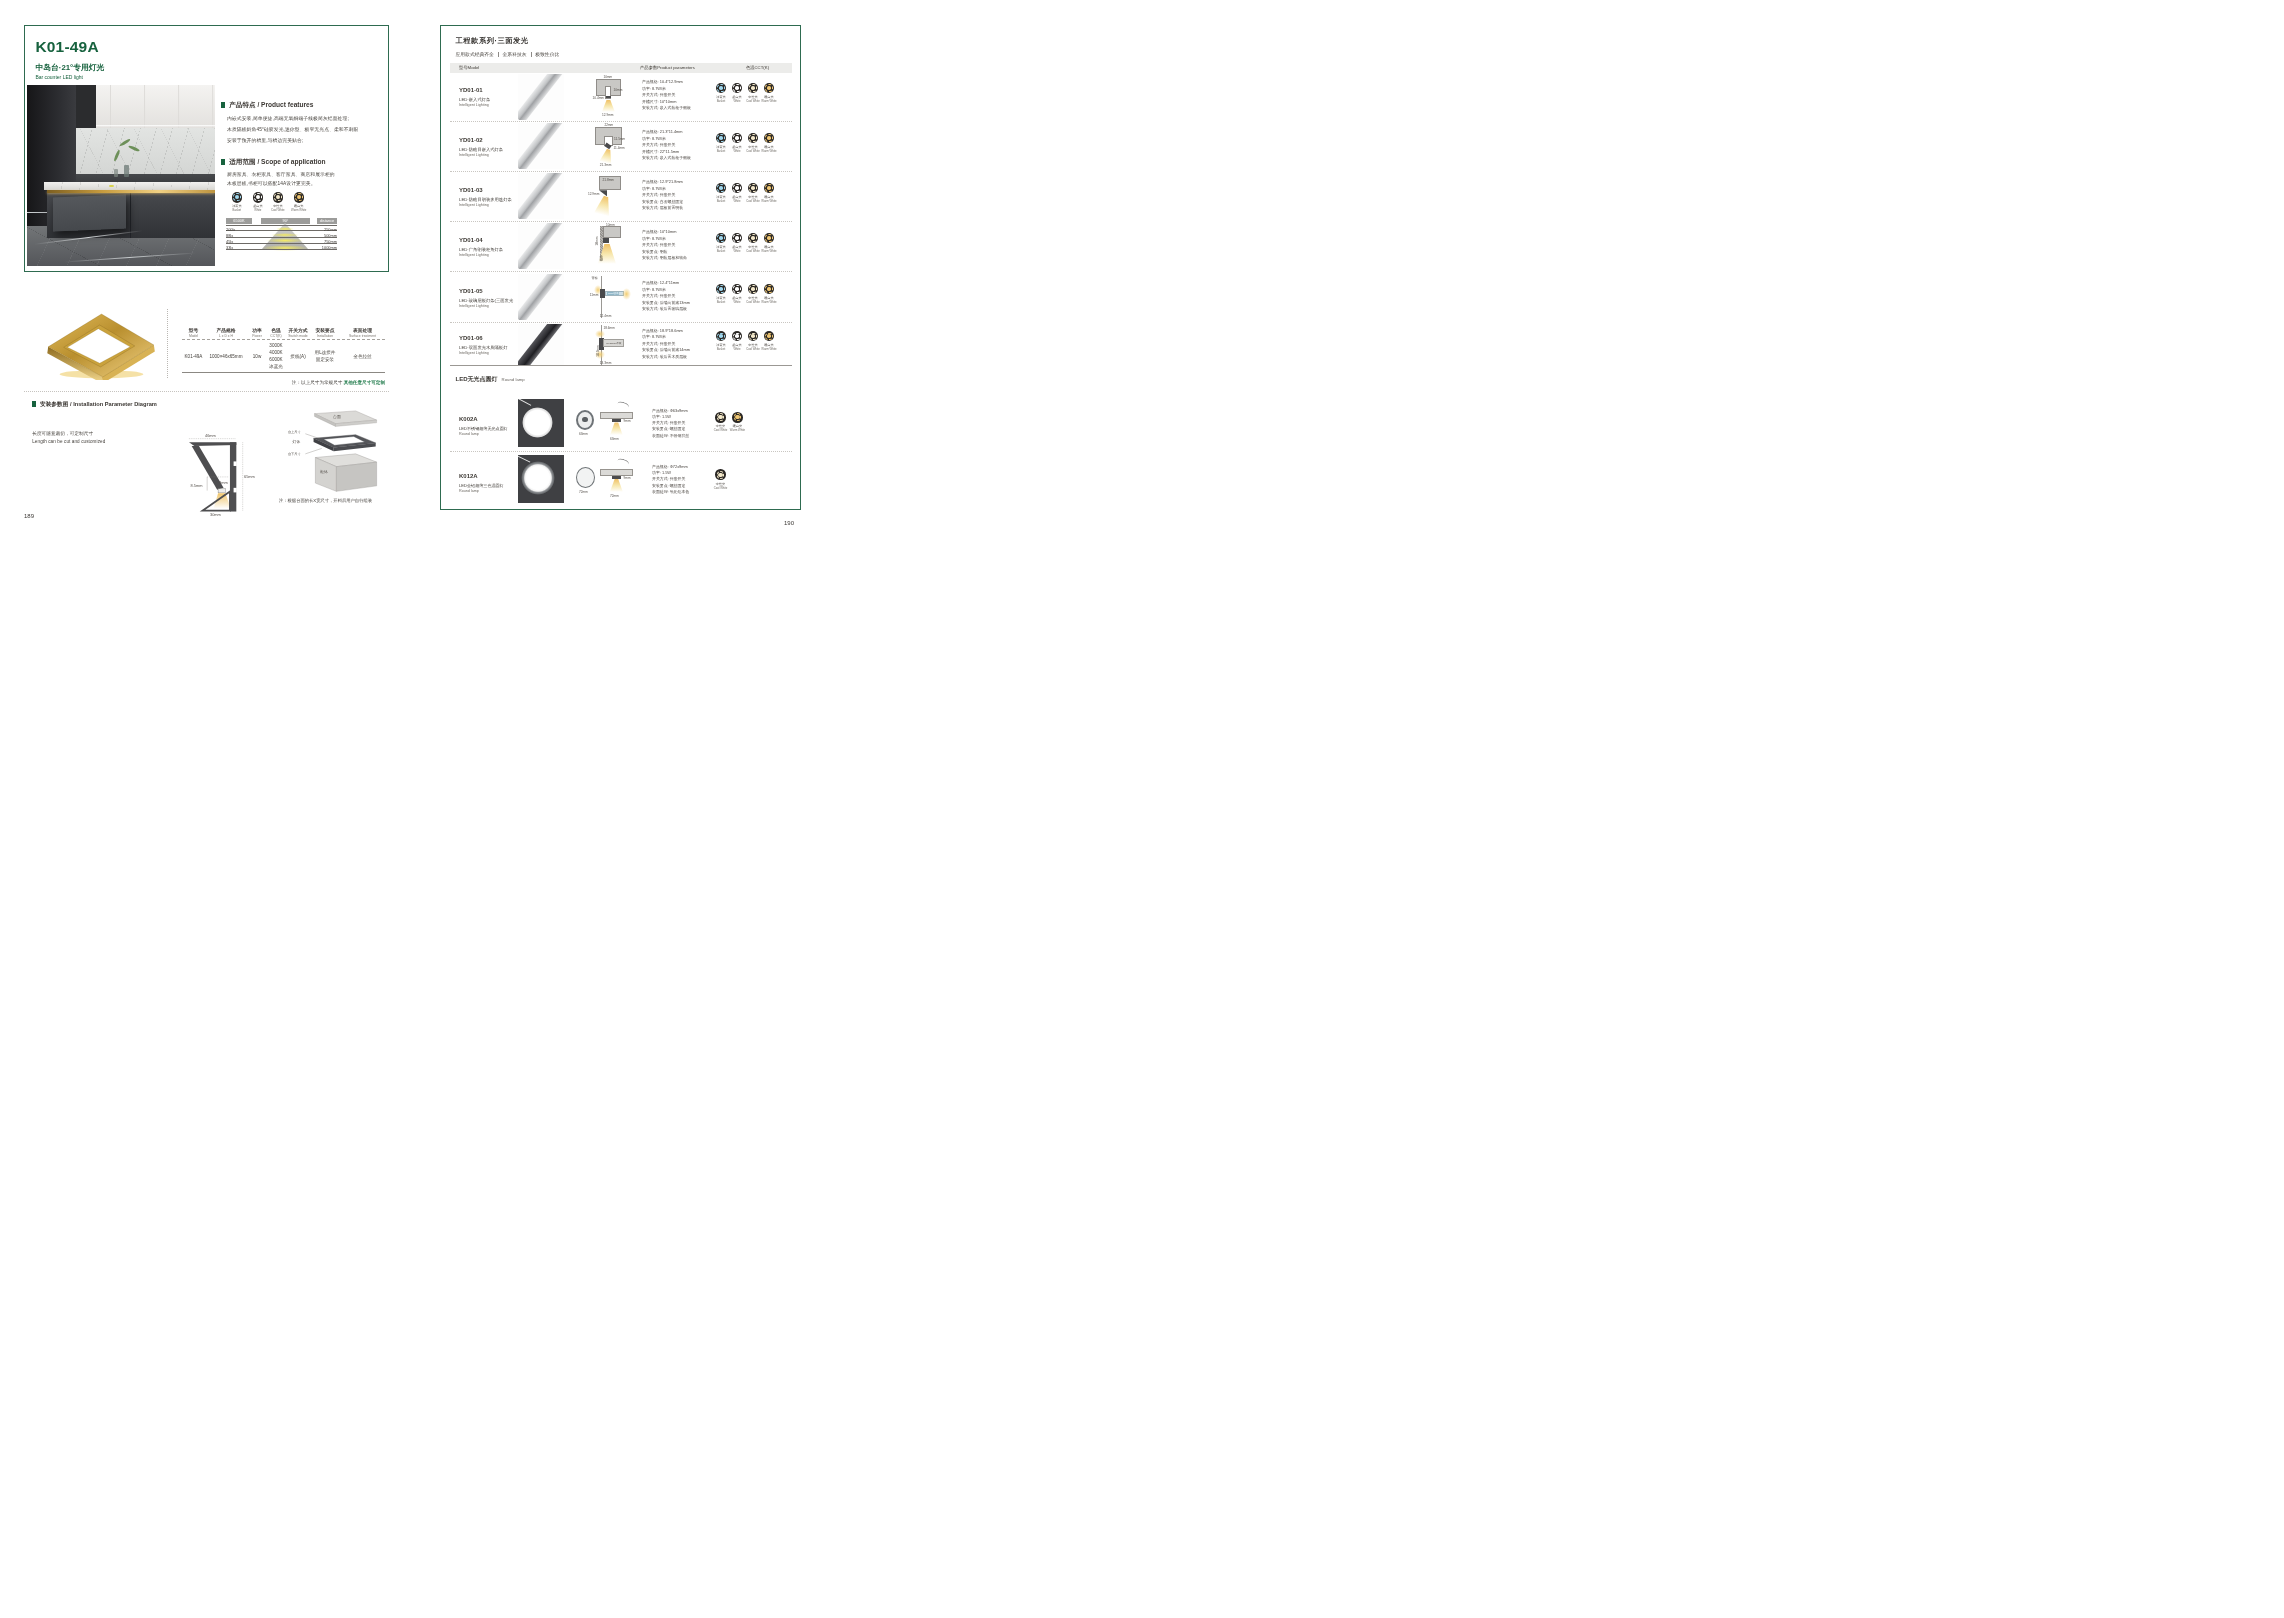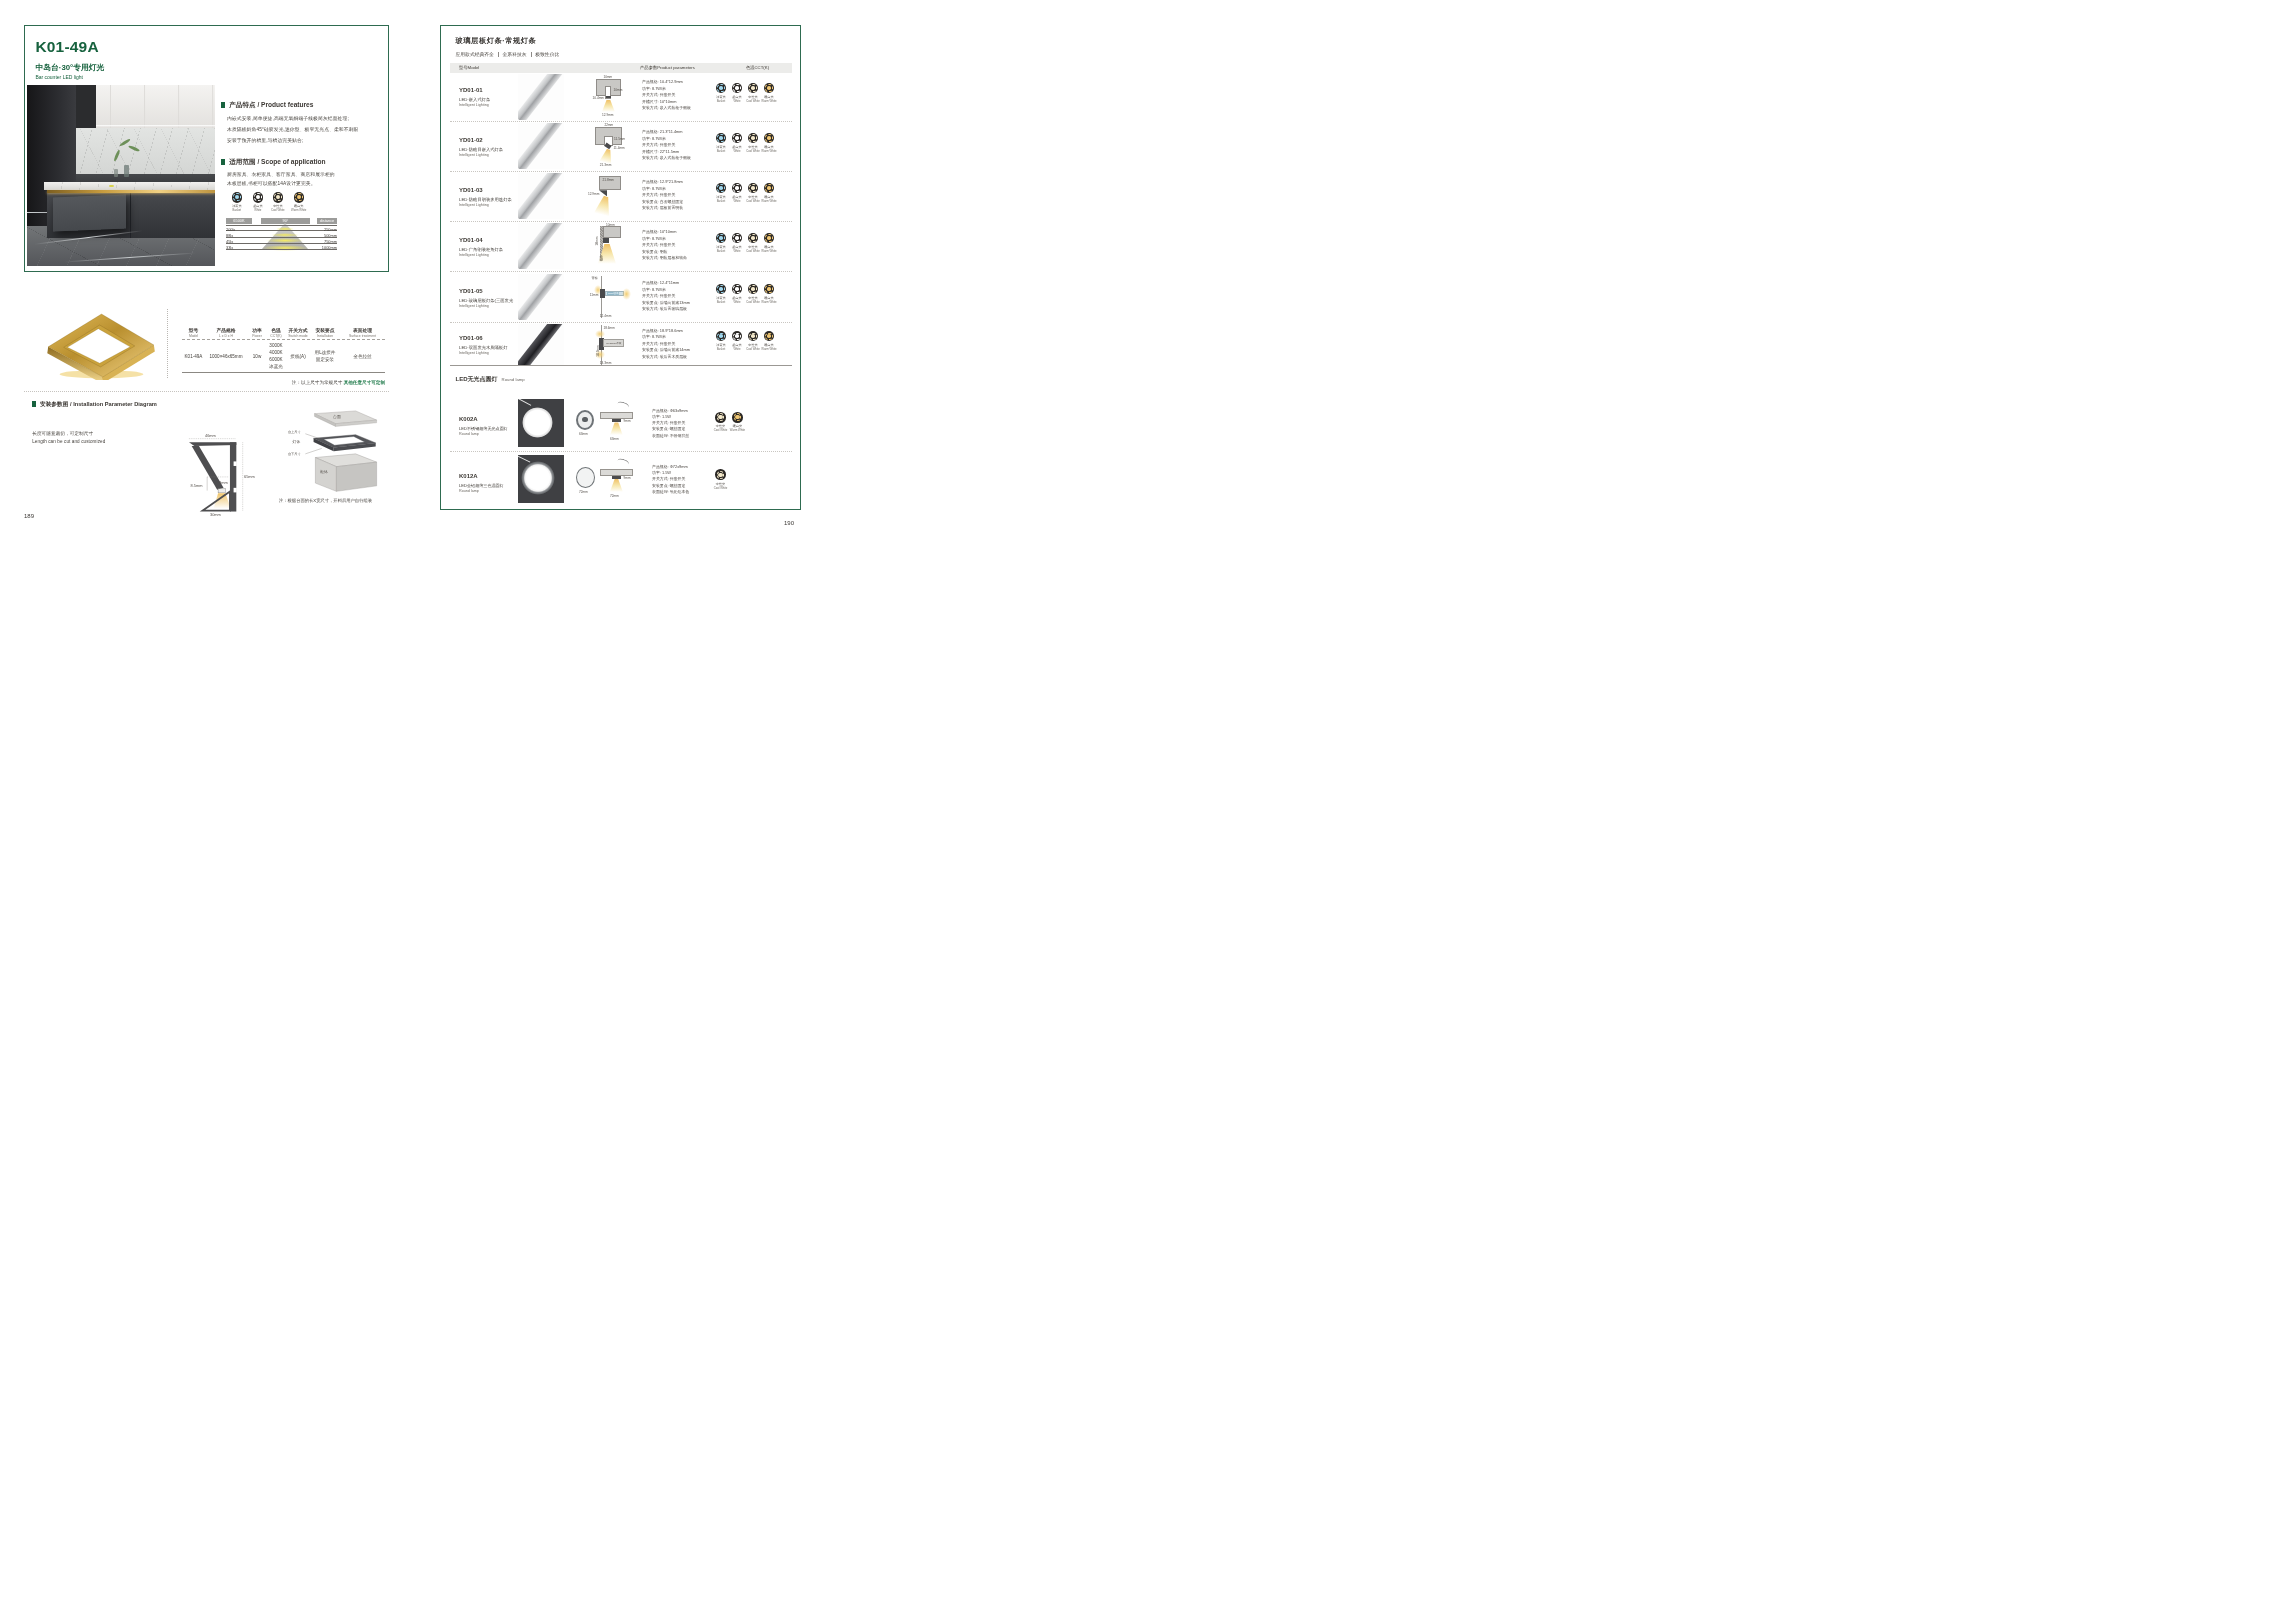--- a/index.html
+++ b/index.html
@@ -139,21 +139,21 @@
   .icoset2 .cctb { width:17px; }
   .icoset2 .cct { width:10.5px; height:10.5px; }
 </style>
 </head>
 <body>
 
 <div id="leftpage">
   <div class="abs" id="lp-box"></div>
 
   <div class="abs" id="lp-model">K01-49A</div>
-  <div class="abs" id="lp-title-cn">中岛台·30°专用灯光</div>
+  <div class="abs" id="lp-title-cn">中岛台·21°专用灯光</div>
   <div class="abs" id="lp-title-en">Bar counter LED light</div>
 
   <div class="abs" id="kphoto">
     <div class="kp-floor"></div>
     <div class="kp-wallL"></div>
     <div class="kp-skirt"></div>
     <div class="kp-cabTop"></div>
     <div class="kp-hood"></div>
     <div class="kp-cabLight"></div>
     <div class="kp-splash"></div>
@@ -358,21 +358,21 @@
     <span class="dim" style="left:0.9px;top:42px">台下尺寸</span>
     <span class="dim dimB" style="left:33px;top:59px">柜体</span>
   </div>
   <div class="abs" id="explodeNote">注：根据台面的长X宽尺寸，开料后用户自行组装</div>
 
   <div class="pagenum" style="left:0;top:513px">189</div>
 </div>
 
 <div id="rightpage">
   <div class="abs" id="rp-box"></div>
-  <div class="abs" id="rp-title">玻璃层板灯条·常规灯条</div>
+  <div class="abs" id="rp-title">工程款系列·三面发光</div>
   <div class="abs" id="rp-sub">
     <span>应用款式经典齐全</span><span class="sep"></span><span>全系科技灰</span><span class="sep"></span><span>极致性价比</span>
   </div>
   <div class="abs" id="rp-thead">
     <span style="left:9px">型号Model</span>
     <span style="left:181px;width:73px;text-align:center">产品参数Product parameters</span>
     <span style="left:280px;width:55px;text-align:center">色温CCT(K)</span>
   </div>
 
   <div class="prow" style="top:73px;height:49px">

